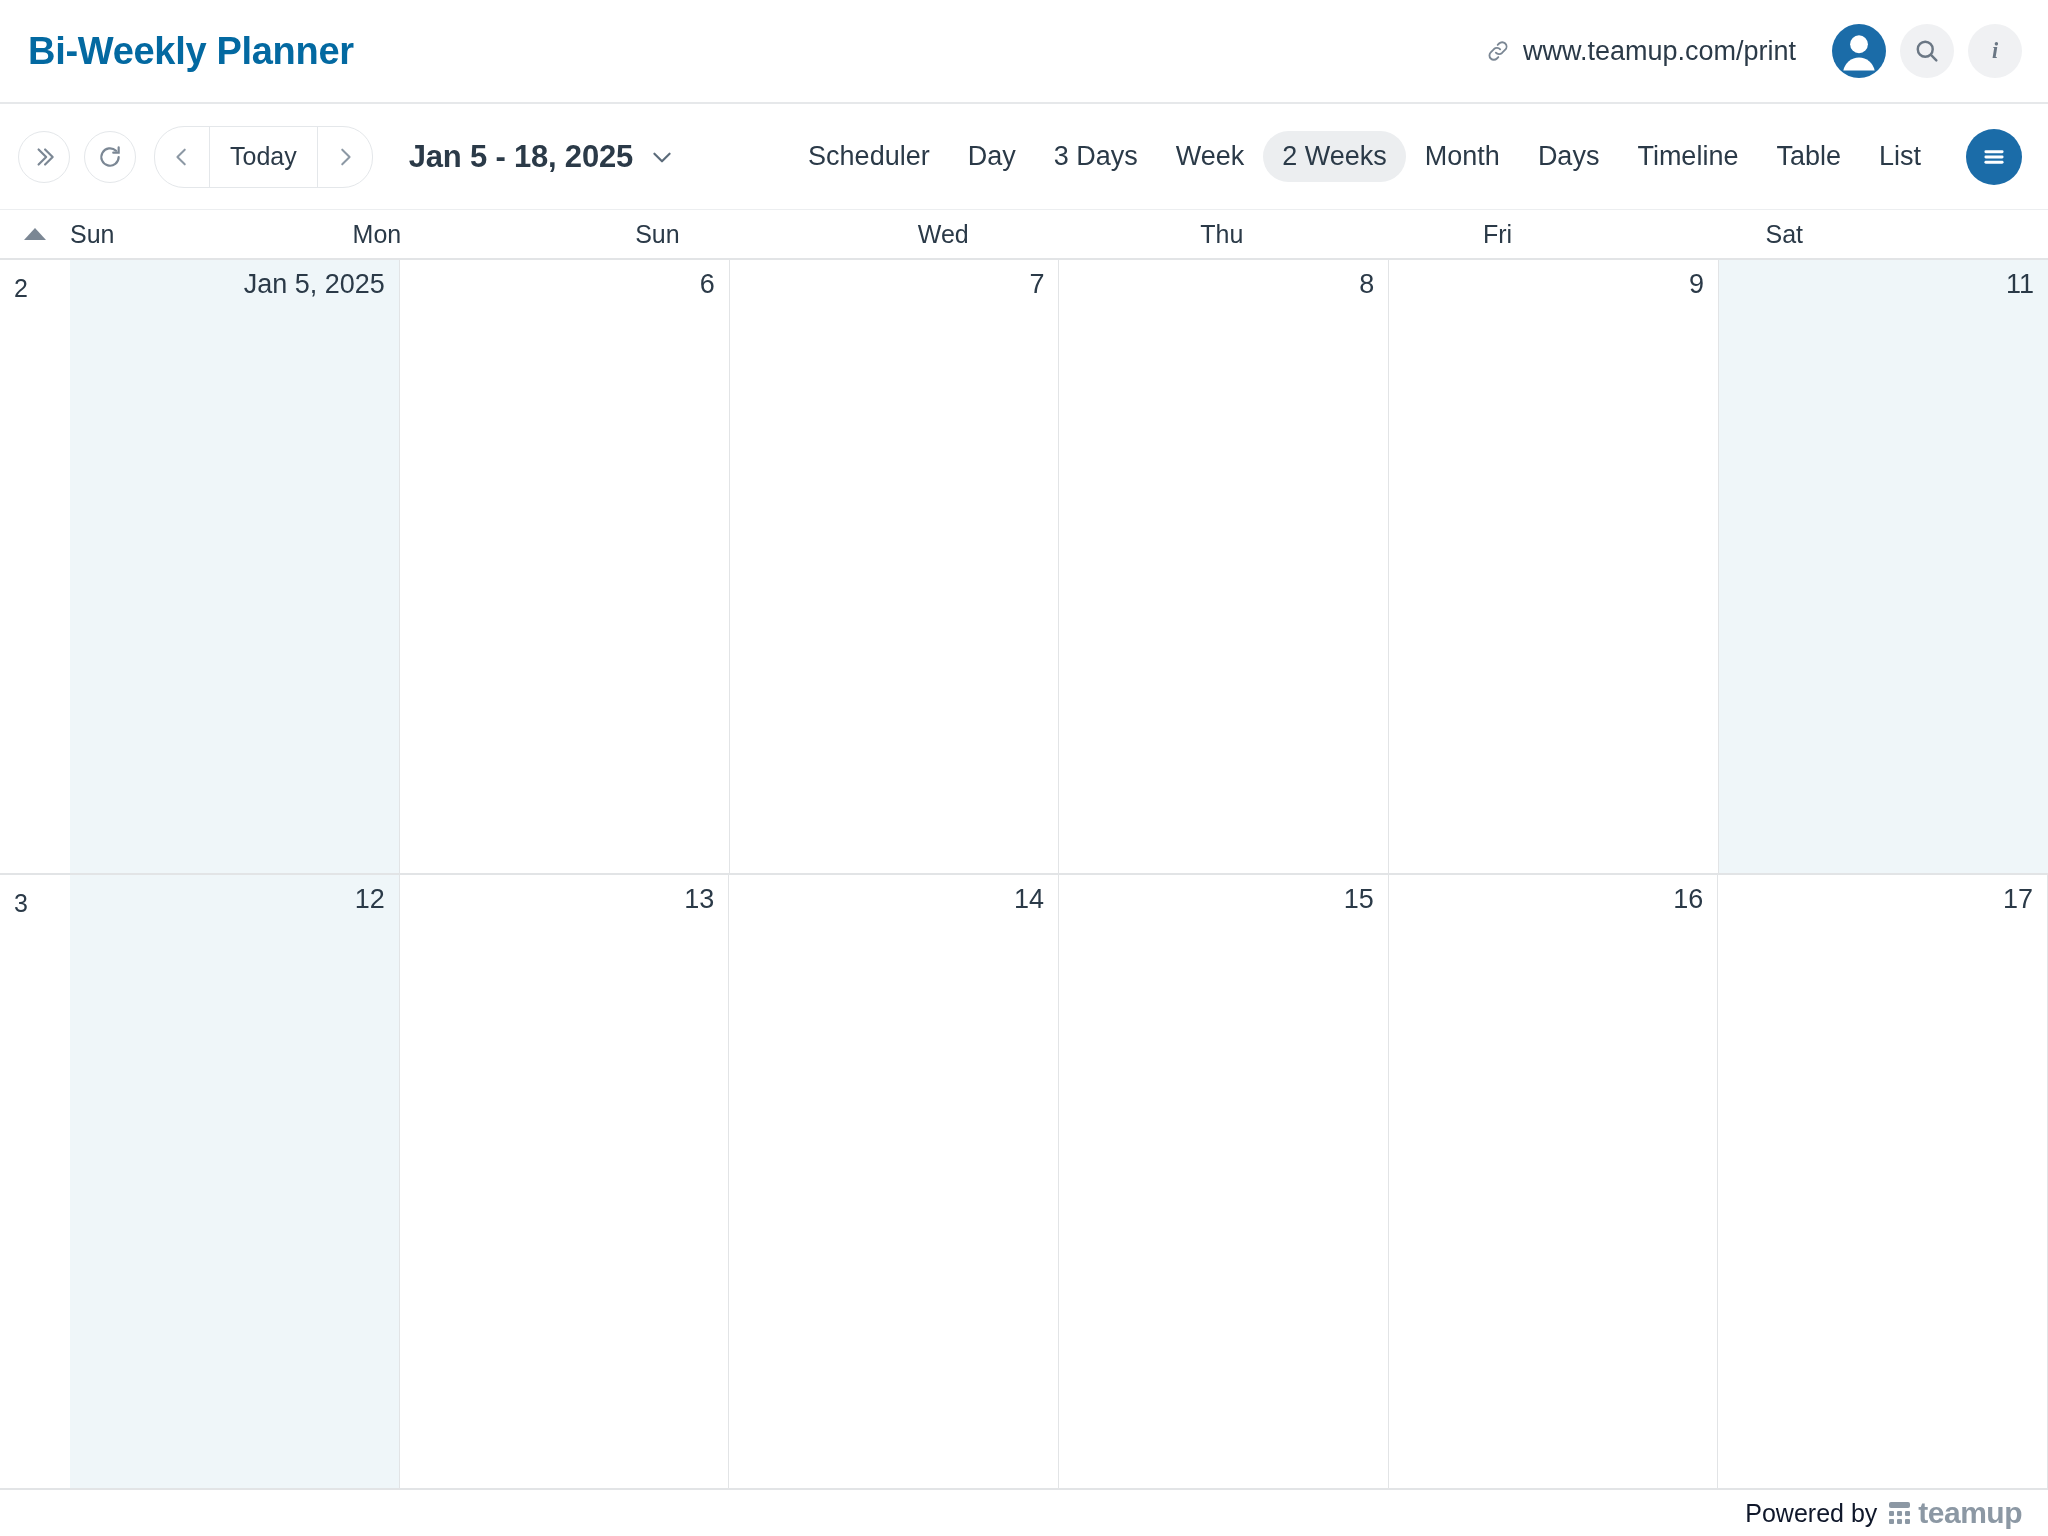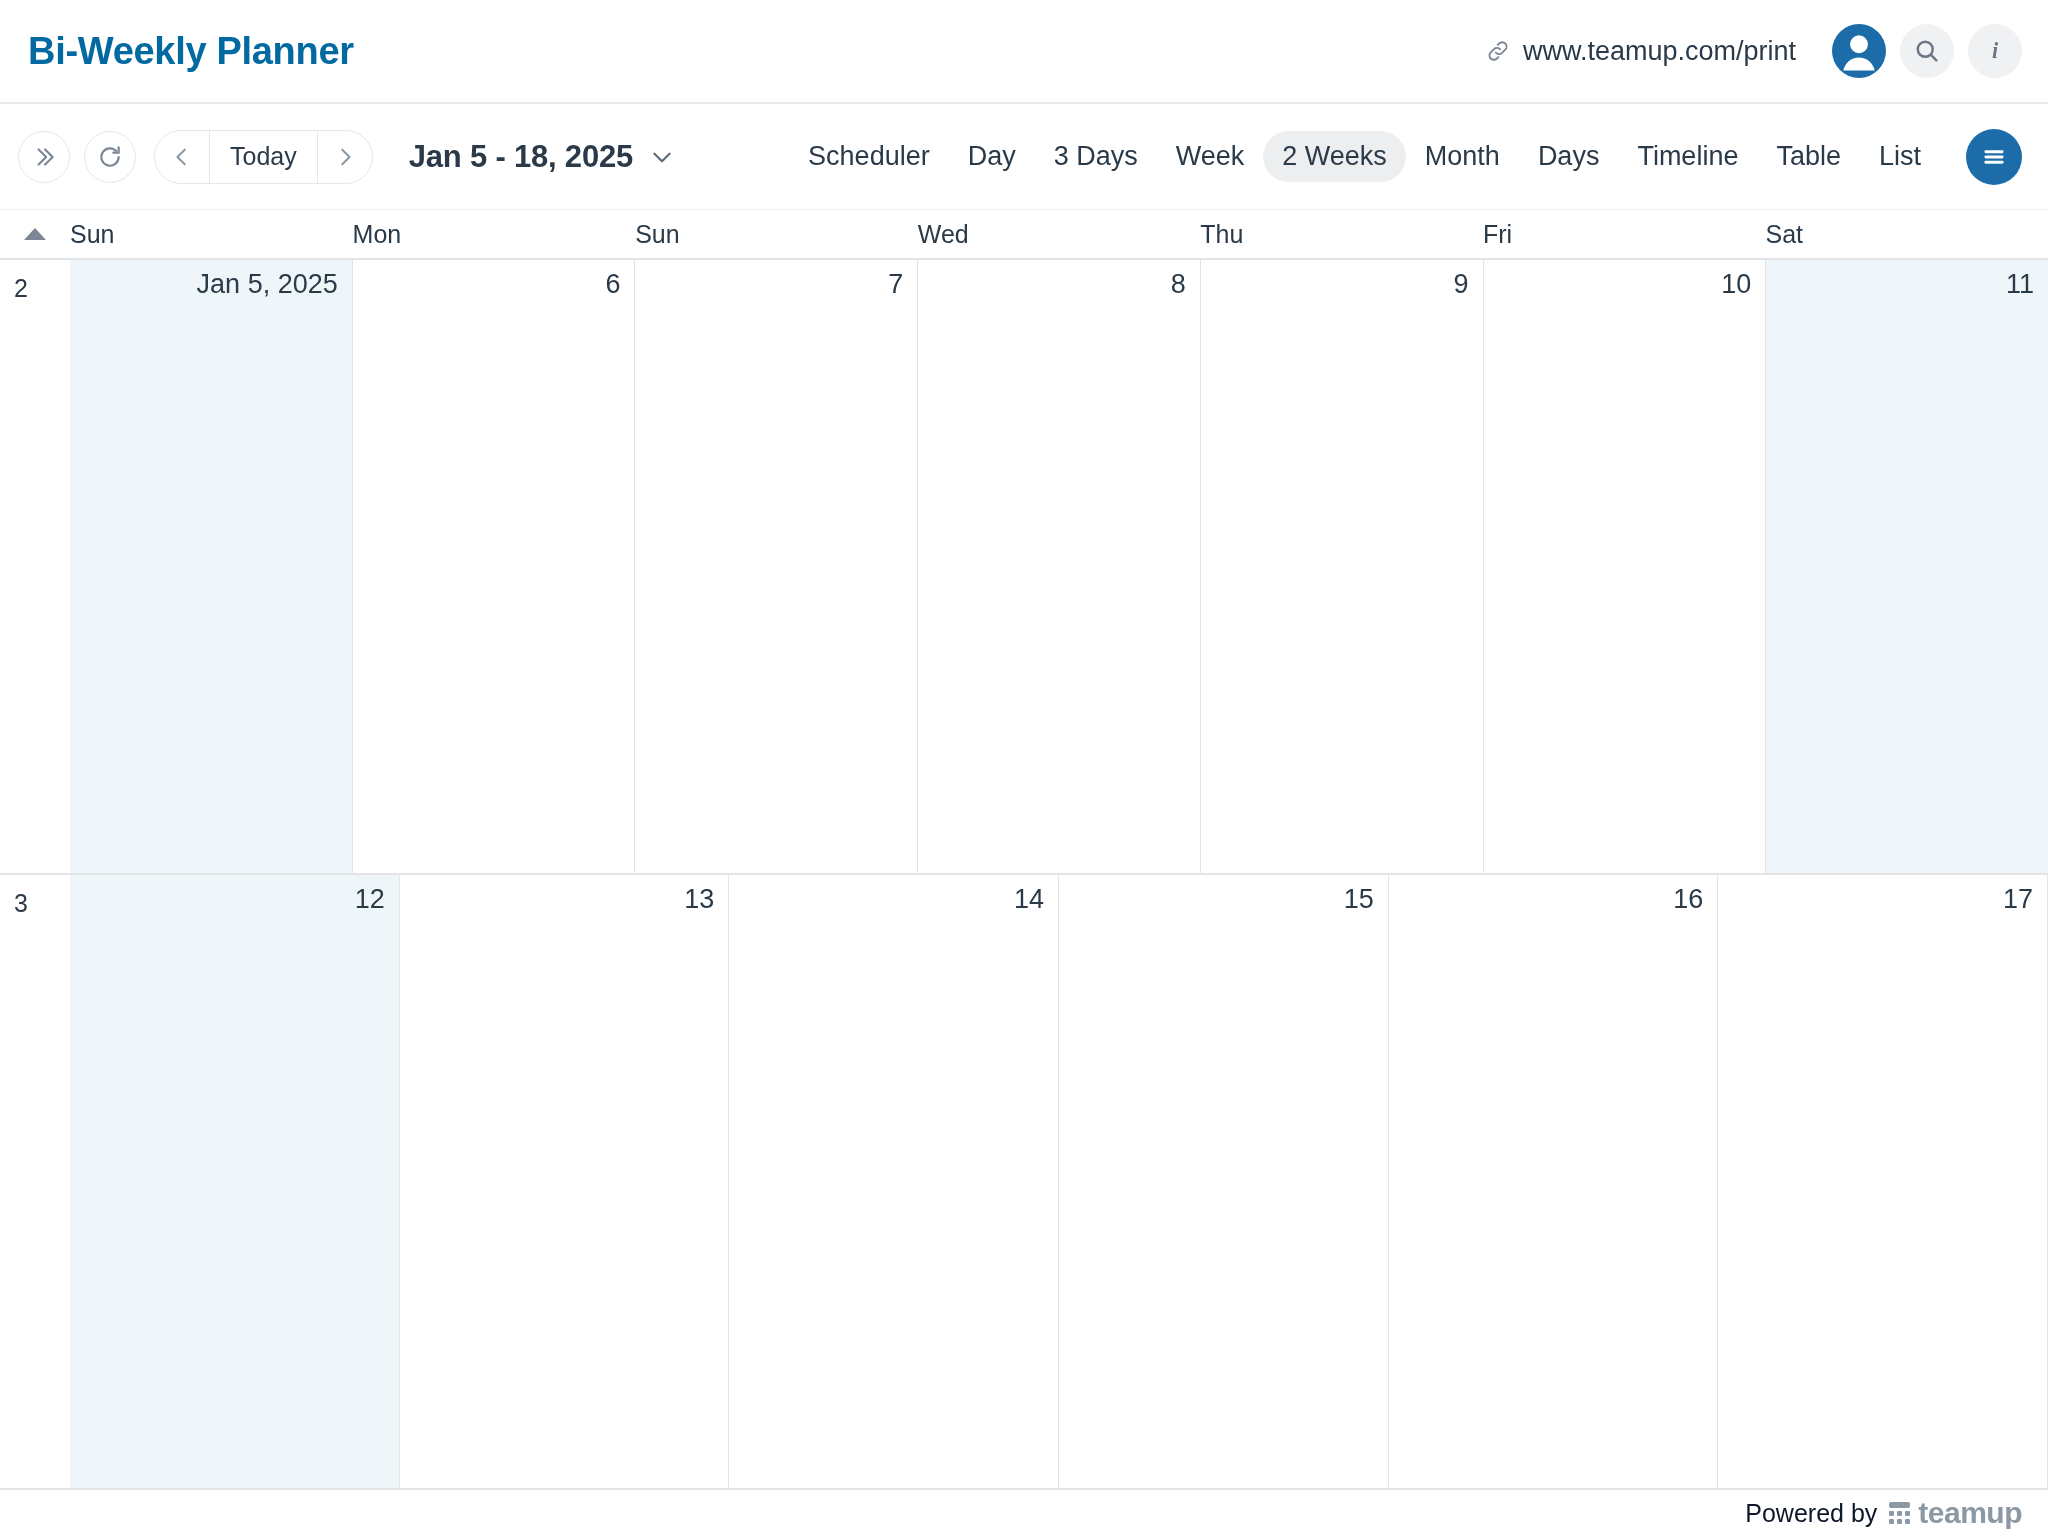--- a/index.html
+++ b/index.html
@@ -81,21 +81,21 @@
     color: #7b8794;
     cursor: pointer;
     flex: 0 0 auto;
   }
   .round-btn + .round-btn { margin-left: 14px; }
 
   .today-group {
     display: flex; align-items: center;
     border: 1px solid #e4e7ea;
     border-radius: 30px;
-    height: 54px;
+    height: 62px;
     margin-left: 18px;
     overflow: hidden;
     background: #fff;
   }
   .today-arrow {
     width: 54px; height: 100%;
     display: inline-flex; align-items: center; justify-content: center;
     color: #8c98a4; cursor: pointer;
   }
   .today-label {
@@ -379,23 +379,20 @@
         </div>
         <div class="day-cell">
           <div class="day-num">7</div>
         </div>
         <div class="day-cell">
           <div class="day-num">8</div>
         </div>
         <div class="day-cell">
           <div class="day-num">9</div>
         </div>
-        <div class="day-cell">
-          <div class="day-num">10</div>
-        </div>
         <div class="day-cell weekend last">
           <div class="day-num">11</div>
         </div>
       </div>
 
       <div class="week-row">
         <div class="week-num">3</div>
         <div class="day-cell weekend">
           <div class="day-num">12</div>
         </div>

